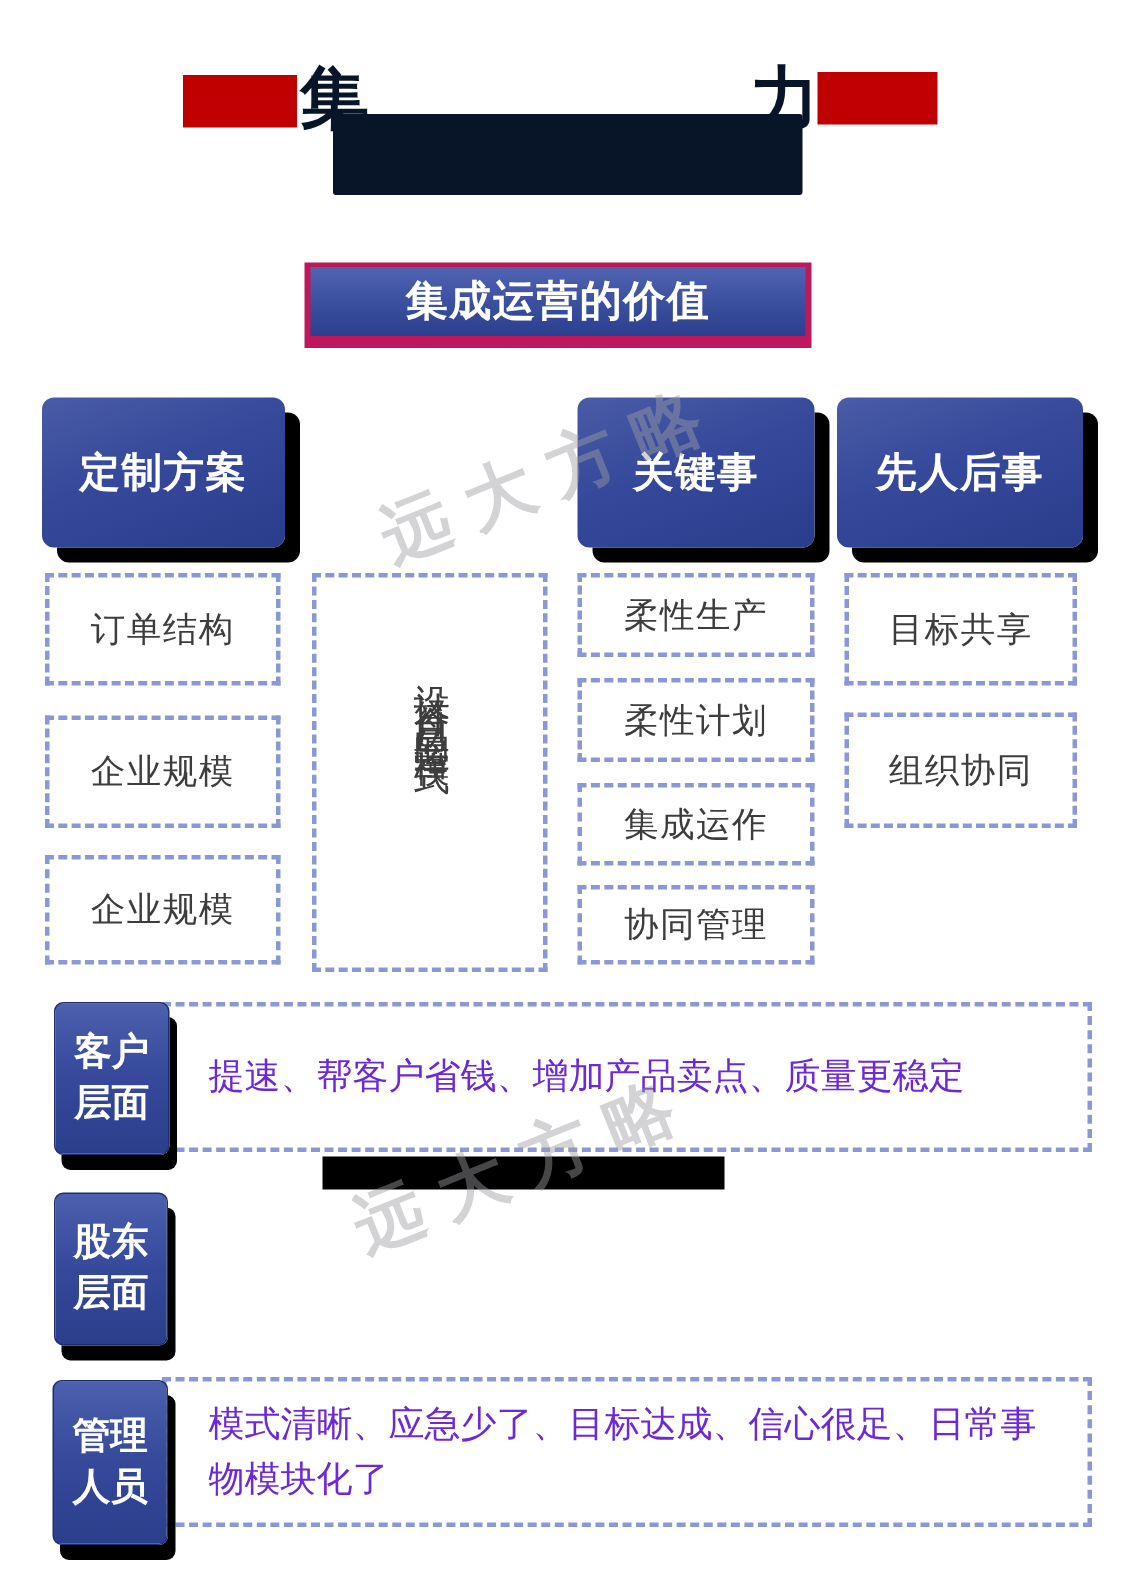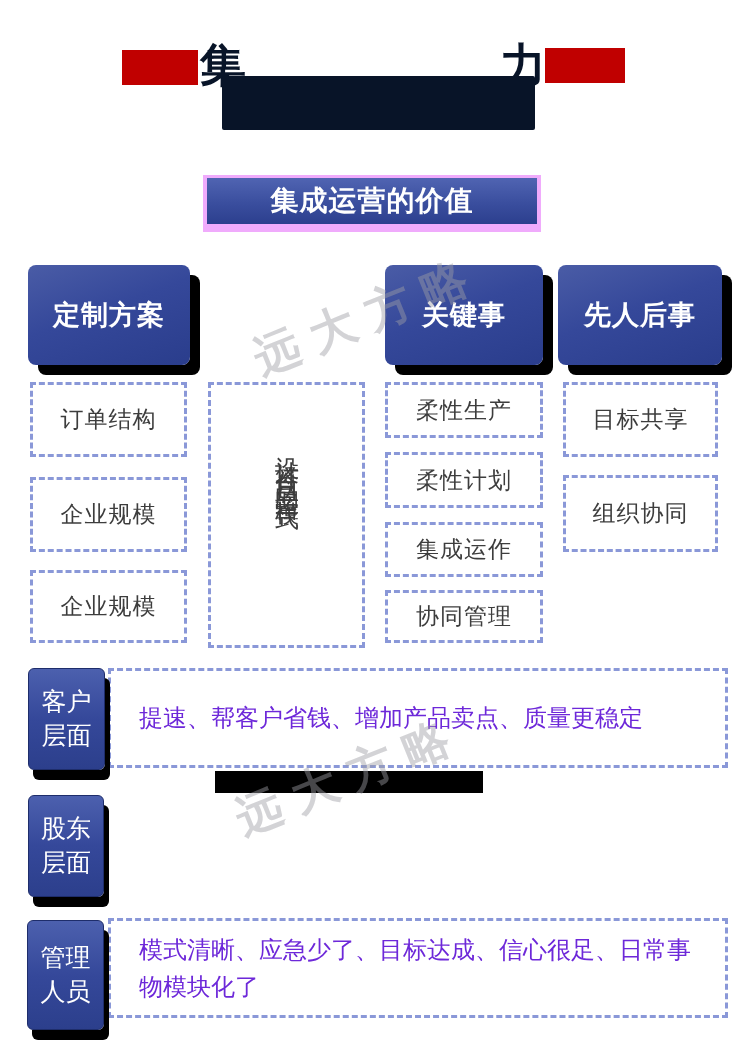--- a/index.html
+++ b/index.html
@@ -10,40 +10,40 @@
   .abs{position:absolute;}
 
   
   .red-block{background:#c00000;}
   .title-frag{
     color:#081428;font-size:46px;font-weight:bold;line-height:1;z-index:1;
   }
   .redaction{background:#081428;z-index:2;border-radius:2px;}
 
   
-  .value-header-wrap{background:#f0abfc;padding:3px 4px 8px 4px;z-index:3;}
+  .value-header-wrap{background:#be185d;padding:3px 4px 8px 4px;z-index:3;}
   .value-header{
     width:100%;height:100%;display:flex;align-items:center;justify-content:center;
     background:linear-gradient(180deg,#5064b2 0%,#3a4e9e 55%,#2c3f8e 100%);
     color:#ffffff;font-size:28px;font-weight:bold;letter-spacing:1px;
   }
 
   
   .col-header{
     display:flex;align-items:center;justify-content:center;
     background:linear-gradient(160deg,#4a5ca6 0%,#35489a 45%,#2a3d8c 100%);
     color:#ffffff;font-size:27px;font-weight:bold;letter-spacing:1px;
     border-radius:8px;box-shadow:10px 10px 0 0 #000000;z-index:2;
   }
   .row-label{
     display:flex;align-items:center;justify-content:center;text-align:center;
     background:linear-gradient(180deg,#4c60ae 0%,#35489a 50%,#2c3f8c 100%);
-    color:#ffffff;font-size:25px;font-weight:normal;line-height:1.35;
+    color:#ffffff;font-size:25px;font-weight:bold;line-height:1.35;
     border:1px solid #1e2d6b;border-radius:6px;
-    box-shadow:5px 10px 0 0 #000000;white-space:pre-line;z-index:2;
+    box-shadow:5px 10px 0 0 #000000;white-space:pre-line;z-index:2;margin-left:8px;
   }
 
   
   .dashed-box{
     border:3px dashed #8a98d8;background:#ffffff;
     display:flex;align-items:center;justify-content:center;
     color:#3d3d3d;font-size:23px;letter-spacing:1px;
   }
   .row-box{
     border:3px dashed #8a98d8;background:transparent;

